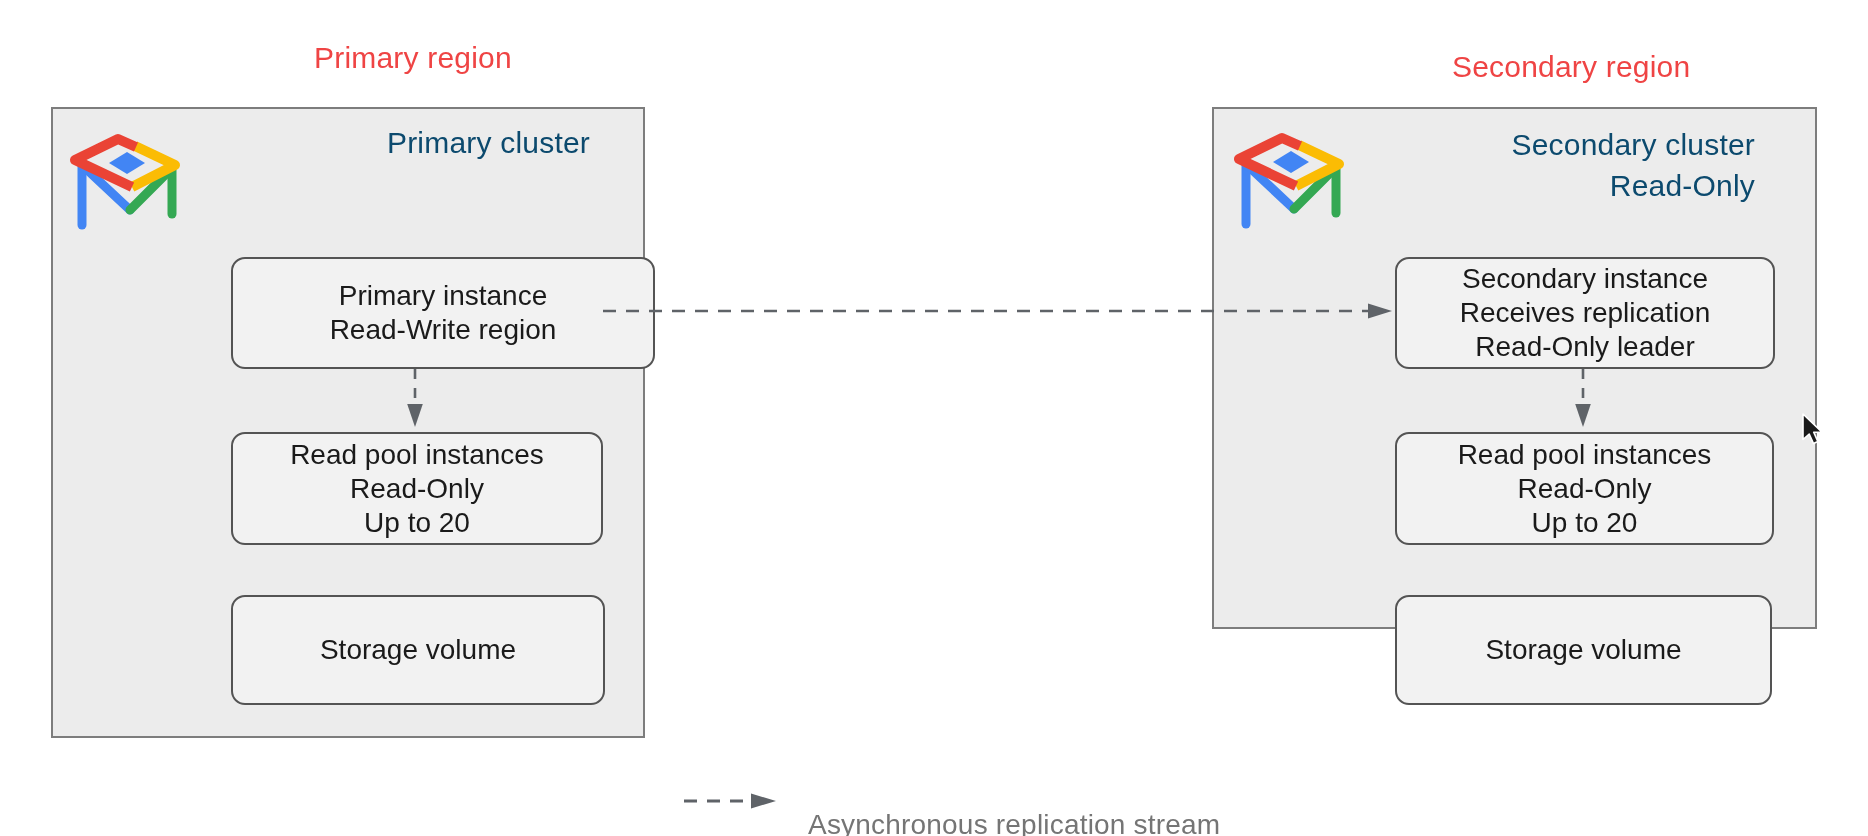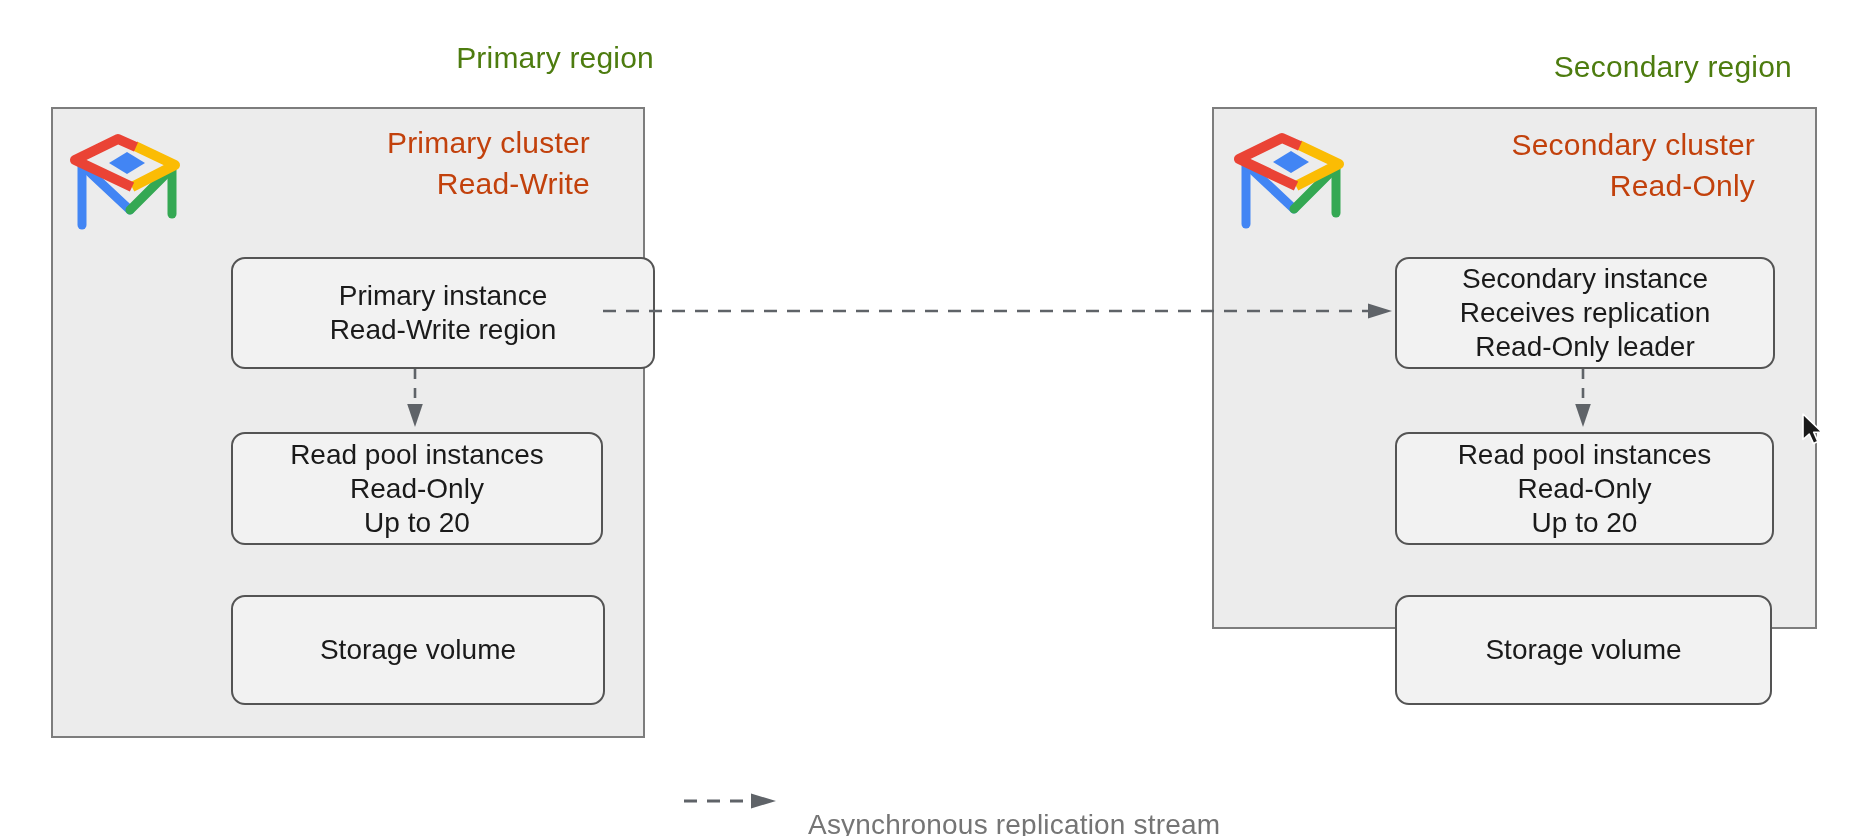--- a/index.html
+++ b/index.html
@@ -1,30 +1,30 @@
 <!DOCTYPE html>
 <html><head>
 <meta charset="utf-8">
 <style>
   html,body{margin:0;padding:0;}
   body{
     width:1868px;height:836px;position:relative;background:#ffffff;
     font-family:"Liberation Sans", sans-serif;overflow:hidden;
   }
   .region-label{
-    position:absolute;width:340px;text-align:right;
-    font-size:30px;color:#4d7c0f;letter-spacing:.2px;
+    position:absolute;width:340px;text-align:left;
+    font-size:30px;color:#ef4444;letter-spacing:.2px;
   }
   .cluster{
     position:absolute;background:#ececec;border:2px solid #7d7d7d;
     box-sizing:border-box;
   }
   .cluster-title{
     position:absolute;text-align:right;font-size:30px;line-height:41px;
-    color:#c2410c;letter-spacing:.2px;
+    color:#0c4a6e;letter-spacing:.2px;
   }
   .logo{position:absolute;}
   .node{
     position:absolute;background:#f2f2f2;border:2px solid #545454;
     border-radius:14px;box-sizing:border-box;
     display:flex;flex-direction:column;justify-content:center;align-items:center;
     font-size:28px;line-height:34px;color:#1a1a1a;text-align:center;
   }
   .overlay{position:absolute;left:0;top:0;pointer-events:none;}
   .legend-label{
@@ -50,21 +50,20 @@
     </g>
     <g fill="none" stroke-linejoin="round">
       <path d="M70 21 L110 40 L67 62" stroke="#FBBC04" stroke-width="10"></path>
       <path d="M67 62 L10 35 L53 14 L71 22" stroke="#EA4335" stroke-width="10"></path>
     </g>
     <path d="M62 27 L80 38 L62 49 L44 38 Z" fill="#4285F4"></path>
   </svg>
 
   <div class="cluster-title" style="right:53px;top:13px">
     <div>Primary cluster</div>
-    <div>Read-Write</div>
   </div>
 
   <div class="node" style="left:178px;top:148px;width:424px;height:112px">
     <div>Primary instance</div>
     <div>Read-Write region</div>
   </div>
 
   <div class="node" style="left:178px;top:323px;width:372px;height:113px">
     <div>Read pool instances</div>
     <div>Read-Only</div>

